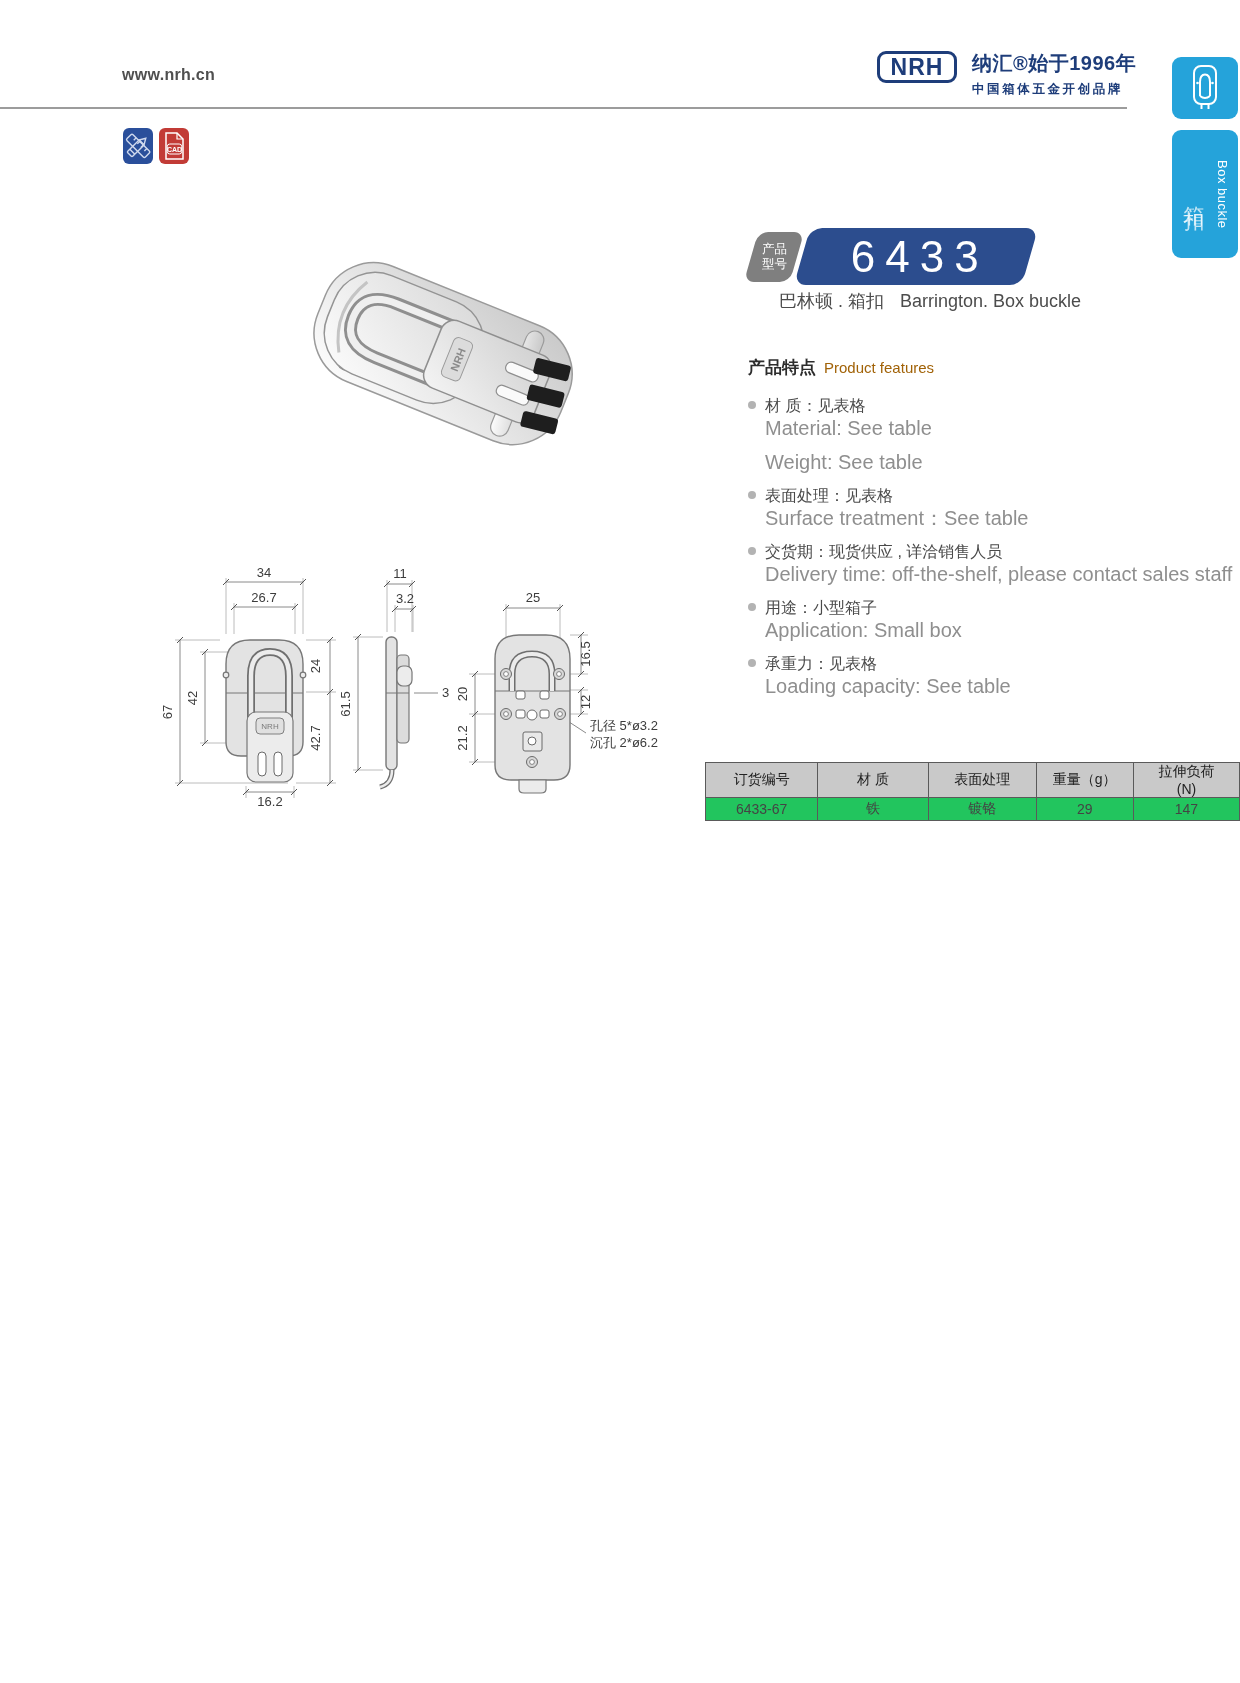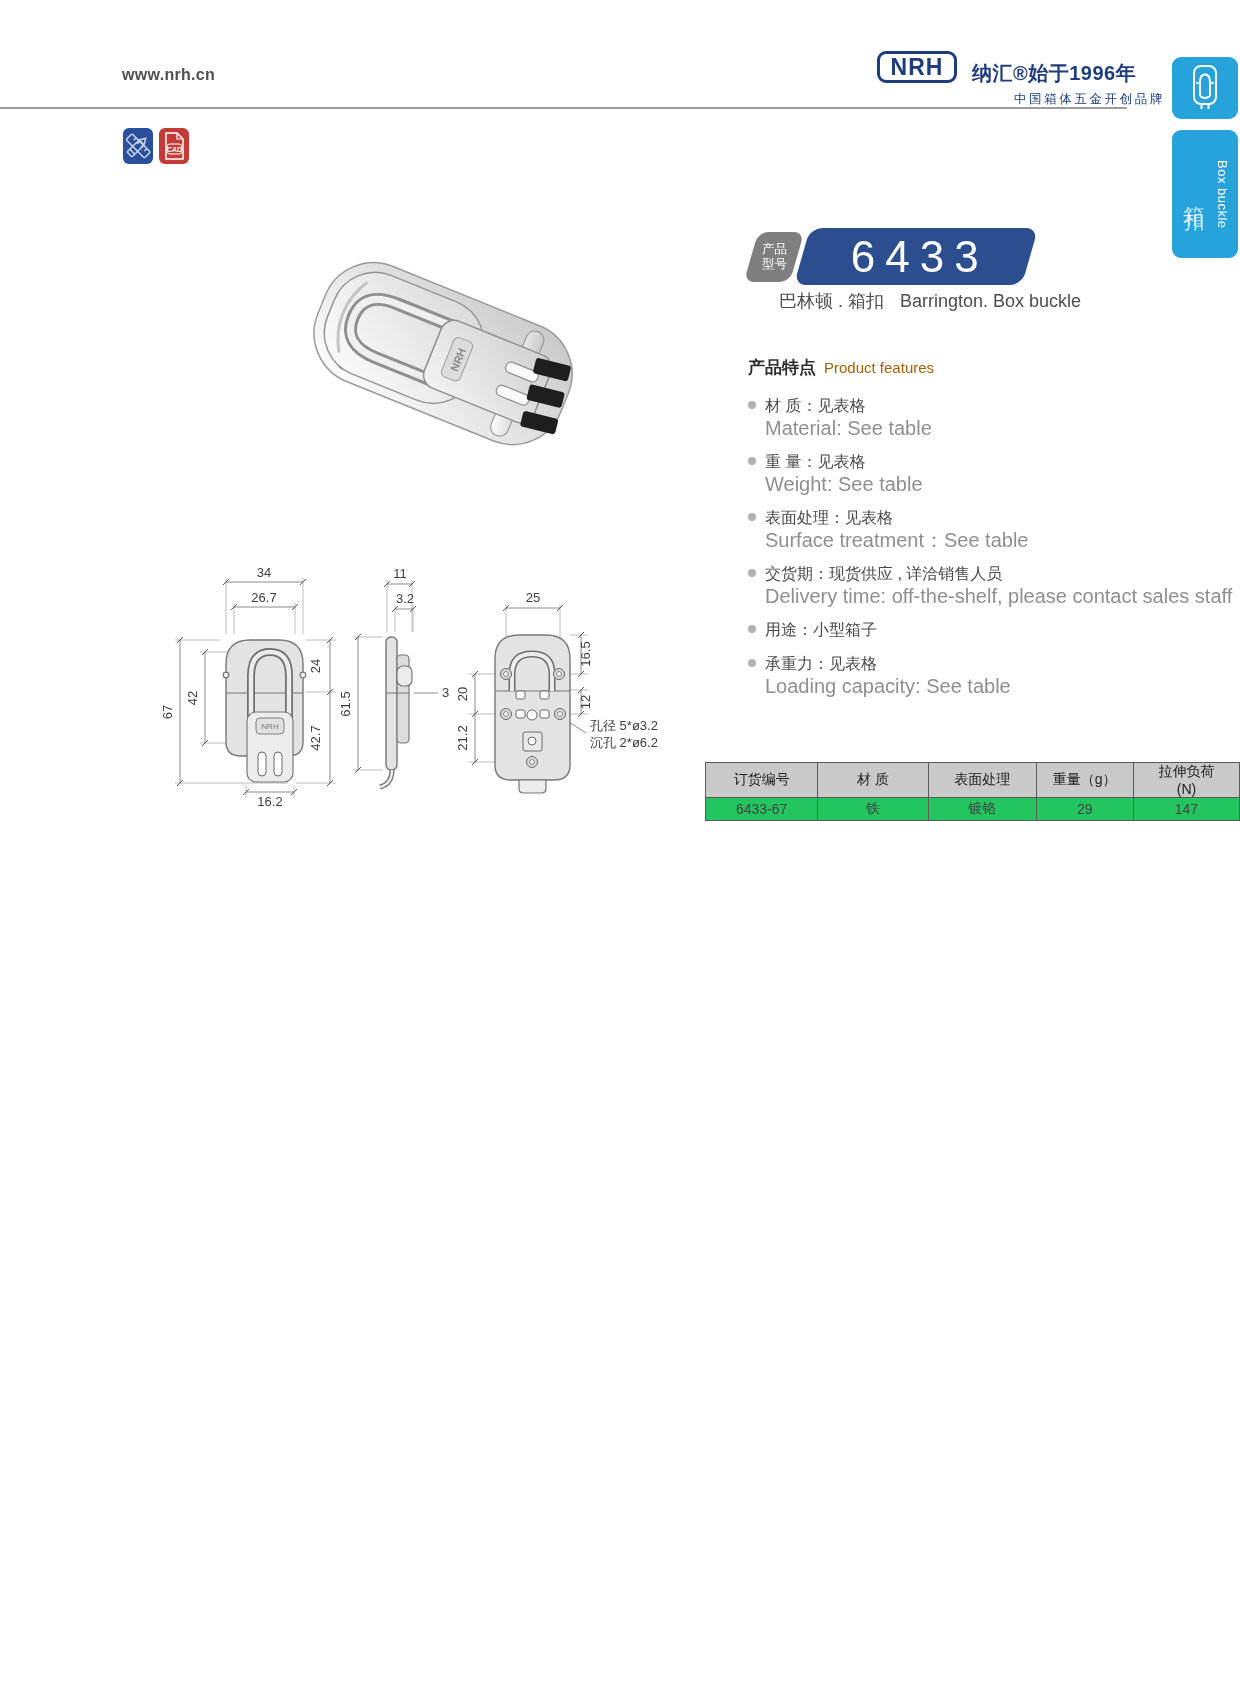--- a/index.html
+++ b/index.html
@@ -5,23 +5,23 @@
   html,body{margin:0;padding:0;background:#ffffff;}
   body{font-family:"Liberation Sans","DejaVu Sans",sans-serif;}
   #page{position:relative;width:1240px;height:1683px;background:#fff;overflow:hidden;}
 
   .website{position:absolute;left:122px;top:66px;font-size:16px;color:#4f4f4f;letter-spacing:.3px;font-weight:bold;}
   .divider{position:absolute;left:0;top:107px;width:1127px;height:2px;background:#9c9c9c;}
 
   .logo-box{position:absolute;left:877px;top:51px;width:80px;height:32px;border:3px solid #1e3d7a;
     border-radius:9px;display:flex;align-items:center;justify-content:center;box-sizing:border-box;}
   .logo-box span{font-size:23px;font-weight:bold;color:#1e3d7a;letter-spacing:1px;}
-  .brand{position:absolute;left:972px;top:60px;color:#1e3d7a;}
+  .brand{position:absolute;left:972px;top:50px;color:#1e3d7a;}
   .brand .l1{font-size:20px;font-weight:bold;letter-spacing:.5px;}
-  .brand .l2{font-size:12.5px;font-weight:normal;letter-spacing:2.6px;margin-top:4px;margin-left:42px;}
+  .brand .l2{font-size:12.5px;font-weight:bold;letter-spacing:2.6px;margin-top:4px;}
 
   .tool-btn{position:absolute;width:30px;height:36px;border-radius:6px;}
   .tool-btn.blue{left:123px;top:128px;background:#2a4f9b;}
   .tool-btn.red{left:159px;top:128px;background:#c23b36;}
 
   .side-box{position:absolute;left:1172px;width:66px;background:#25a3da;border-radius:9px;}
   .side-box.icon-box{top:57px;height:62px;display:flex;align-items:center;justify-content:center;}
   .side-box.cat-box{top:130px;height:128px;display:flex;align-items:center;justify-content:center;gap:7px;}
   .cat-cn{writing-mode:vertical-rl;font-size:21px;color:rgba(255,255,255,.72);letter-spacing:5px;}
   .cat-en{writing-mode:vertical-rl;font-size:13px;color:#ffffff;letter-spacing:.5px;}
@@ -132,33 +132,33 @@
   <div class="features">
     <div>
       <span class="feat-head-cn">产品特点</span><span class="feat-head-en">Product features</span>
     </div>
     <div class="feat-list">
       <div class="feat-item">
         <div class="feat-cn"><span class="bullet"></span><span>材  质：见表格</span></div>
         <div class="feat-en">Material: See table</div>
       </div>
       <div class="feat-item">
-        <div class="feat-cn"><span class="bullet"></span><span>重  量：见表格</span></div>
         <div class="feat-en">Weight: See table</div>
       </div>
       <div class="feat-item">
         <div class="feat-cn"><span class="bullet"></span><span>表面处理：见表格</span></div>
         <div class="feat-en">Surface treatment：See table</div>
       </div>
       <div class="feat-item">
         <div class="feat-cn"><span class="bullet"></span><span>交货期：现货供应 , 详洽销售人员</span></div>
         <div class="feat-en">Delivery time: off-the-shelf, please contact sales staff</div>
       </div>
       <div class="feat-item">
         <div class="feat-cn"><span class="bullet"></span><span>用途：小型箱子</span></div>
+        <div class="feat-en">Application: Small box</div>
       </div>
       <div class="feat-item">
         <div class="feat-cn"><span class="bullet"></span><span>承重力：见表格</span></div>
         <div class="feat-en">Loading capacity: See table</div>
       </div>
     </div>
   </div>
 
   <svg class="photo" width="395" height="272" viewBox="0 0 395 272">
     <defs>

